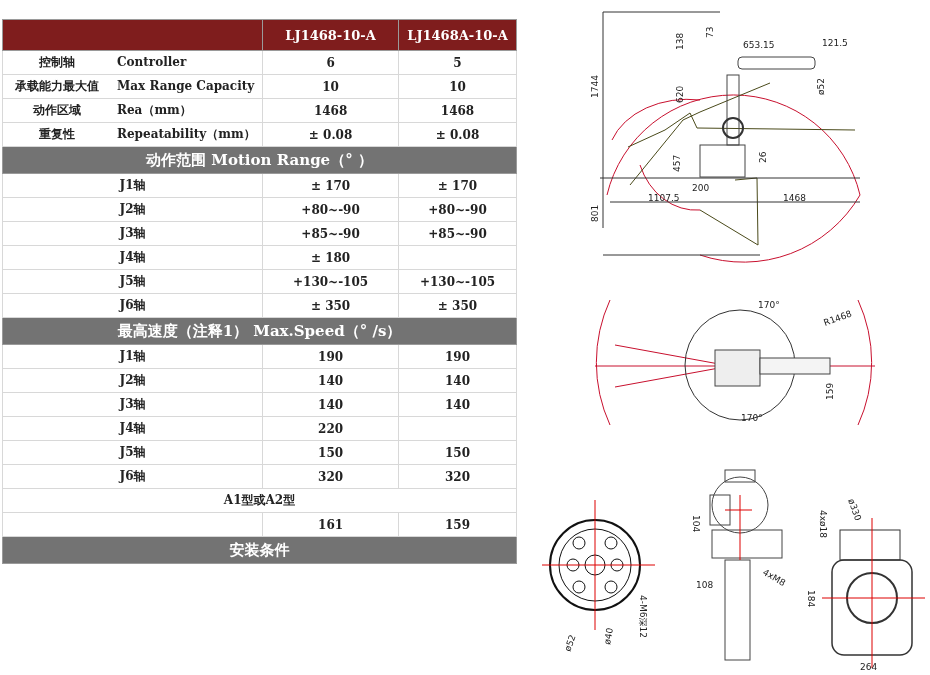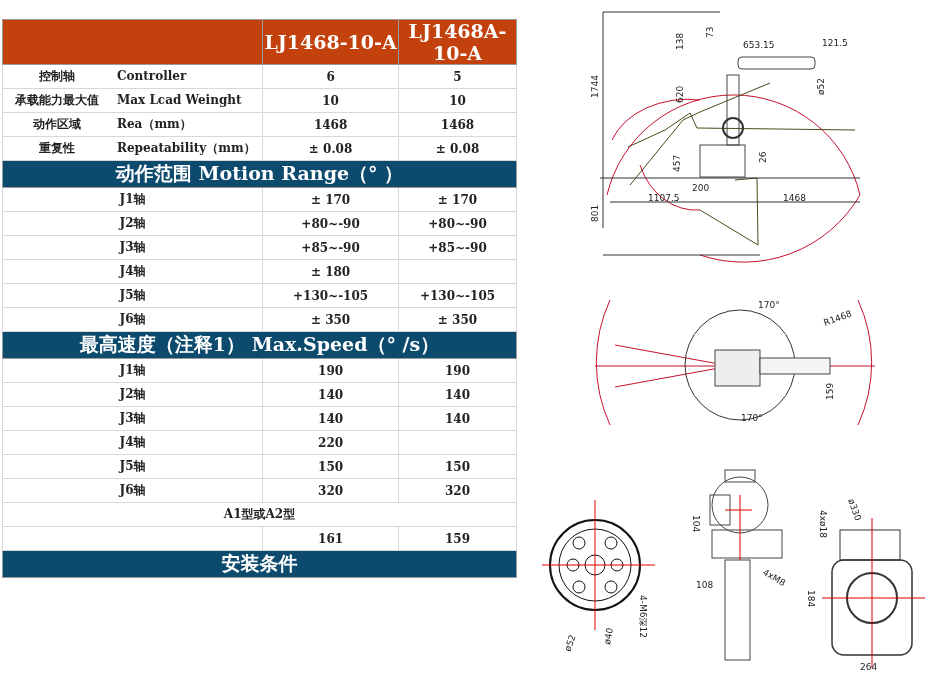--- a/index.html
+++ b/index.html
@@ -1,20 +1,20 @@
 <!DOCTYPE html>
 <html><head>
 <meta charset="utf-8">
 <style>
   html,body{margin:0;padding:0;background:#fff;}
   body{width:930px;height:675px;position:relative;overflow:hidden;font-family:"DejaVu Serif","Liberation Serif",serif;color:#222;}
   .spec{position:absolute;left:2px;top:19px;width:515px;border-collapse:collapse;font-size:12px;}
   .spec td{border:1px solid #d8d8d8;height:23px;padding:0;text-align:center;font-weight:bold;}
-  .spec tr.hdr td{background:#c2410c;color:#fff;height:30px;font-size:19px;border-color:#9a9a9a;margin-left:40px;}
-  .spec tr.sec td{background:#0c4a6e;color:#fff;height:26px;font-size:19px;border-color:#9a9a9a;}
+  .spec tr.hdr td{background:#7f1d1d;color:#fff;height:30px;font-size:13px;border-color:#9a9a9a;margin-left:40px;}
+  .spec tr.sec td{background:#737373;color:#fff;height:26px;font-size:15px;border-color:#9a9a9a;}
   .spec td.lbl{text-align:left;}
   .lbl .zh{display:inline-block;width:108px;text-align:center;padding-right:6px;}
   .c1{width:246px;} .c2{width:128px;} .c3{width:111px;}
   .drawings{position:absolute;left:520px;top:0;width:410px;height:675px;}
   .dim{font-family:"DejaVu Sans","Liberation Sans",sans-serif;font-size:9px;fill:#222;}
 </style>
 </head>
 <body>
 
 <table class="spec">
@@ -23,21 +23,21 @@
     <td class="c1"></td>
     <td class="c2">LJ1468-10-A</td>
     <td class="c3">LJ1468A-10-A</td>
   </tr>
   <tr>
     <td class="lbl"><span class="zh">控制轴</span><span>Controller</span></td>
     <td>6</td>
     <td>5</td>
   </tr>
   <tr>
-    <td class="lbl"><span class="zh">承载能力最大值</span><span>Max Lcad Weinght</span></td>
+    <td class="lbl"><span class="zh">承载能力最大值</span><span>Max Range Capacity</span></td>
     <td>10</td>
     <td>10</td>
   </tr>
   <tr>
     <td class="lbl"><span class="zh">动作区域</span><span>Rea（mm）</span></td>
     <td>1468</td>
     <td>1468</td>
   </tr>
   <tr>
     <td class="lbl"><span class="zh">重复性</span><span>Repeatability（mm）</span></td>

